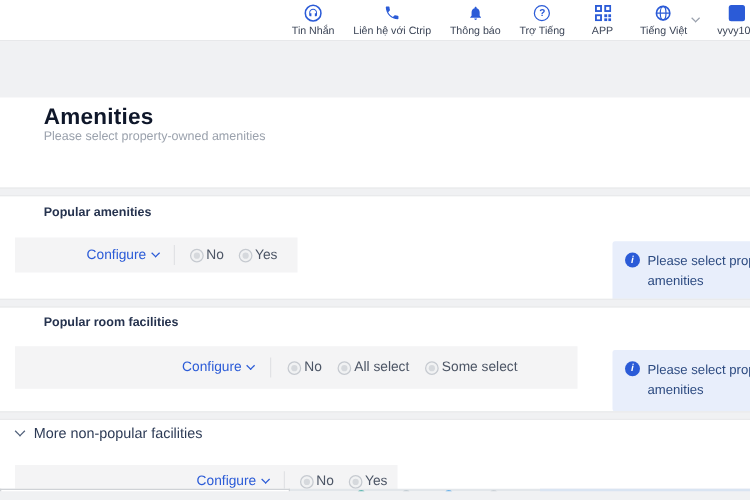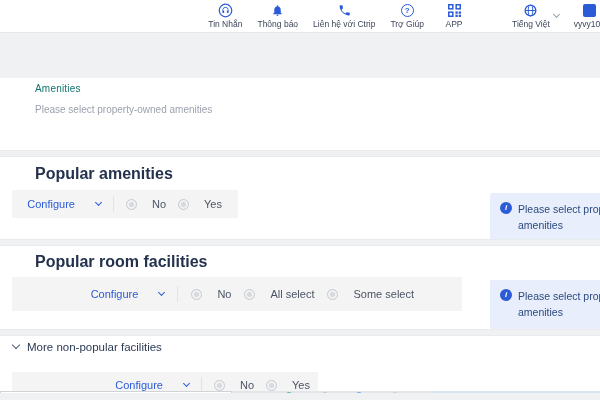--- a/index.html
+++ b/index.html
@@ -8,49 +8,49 @@
   #stage { position:relative; width:600px; height:393px; overflow:hidden; }
 
   
   .topbar { position:absolute; left:0; top:0; width:600px; height:33px; background:#ffffff;
             border-bottom:1px solid #e7e8ea; display:flex; align-items:center;
             justify-content:flex-end; gap:15px; padding-right:2px; z-index:5; }
   .tb-item { display:flex; flex-direction:column; align-items:center; justify-content:center;
              gap:2px; cursor:pointer; min-width:30px; }
   .tb-item .ticon { height:14px; display:flex; align-items:center; justify-content:center; color:#2b5bd7; }
   .tb-item .tlabel { font-size:8.5px; color:#3c4557; white-space:nowrap; line-height:1; }
-  .tb-lang { flex-direction:row; align-items:center; gap:4px;margin-left:28px; }
+  .tb-lang { flex-direction:row; align-items:center; gap:4px; }
   .tb-lang .langcol { display:flex; flex-direction:column; align-items:center; gap:2px; }
   .chev-sm { width:5px; height:5px; border-right:1.4px solid #9aa1ad; border-bottom:1.4px solid #9aa1ad;
              transform:rotate(45deg); margin-top:-3px; }
   .tb-account { margin-right:-7px; }
   .avatar-sq { width:13px; height:13px; background:#2b5bd7; border-radius:2px; }
   .qicon { width:13px; height:13px; border:1.4px solid #2b5bd7; border-radius:50%;
            display:flex; align-items:center; justify-content:center; }
   .qicon::after { content:"?"; font-size:8px; font-weight:bold; color:#2b5bd7; line-height:1; }
 
   
   .band { position:absolute; left:0; top:34px; width:600px; height:44px; background:#f0f1f3; }
   .card { position:absolute; left:0; top:78px; width:600px; height:322px; background:#ffffff; }
 
   .strip { position:absolute; left:0; width:600px; height:7px; background:#f0f1f3;
            border-top:1px solid #e9eaec; border-bottom:1px solid #e9eaec; }
 
-  .h-title { position:absolute; font-size:10px; font-weight:normal; color:#0f766e; letter-spacing:.2px; }
+  .h-title { position:absolute; font-size:18px; font-weight:bold; color:#0f172a; letter-spacing:.2px; }
   .h-sub   { position:absolute; font-size:10px; color:#9ba2ad; }
-  .sec-title { position:absolute; font-size:16px; font-weight:bold; color:#25324e; }
+  .sec-title { position:absolute; font-size:10px; font-weight:bold; color:#25324e; }
 
   
   .cfg-row { position:absolute; background:#f4f4f5; display:flex; align-items:center;
              justify-content:flex-end; }
-  .cfg-link { display:flex; align-items:center; gap:21px; color:#2b5bd7; font-size:11px; cursor:pointer; }
+  .cfg-link { display:flex; align-items:center; gap:5px; color:#2b5bd7; font-size:11px; cursor:pointer; }
   .chev-blue { width:5px; height:5px; border-right:1.4px solid #2b5bd7; border-bottom:1.4px solid #2b5bd7;
                transform:rotate(45deg); margin-top:-3px; }
   .vdiv { width:1px; height:16px; background:#e1e2e5; }
-  .radio-opt { display:flex; align-items:center; gap:15px; cursor:pointer; }
+  .radio-opt { display:flex; align-items:center; gap:2px; cursor:pointer; }
   .radio { width:11px; height:11px; border-radius:50%; border:1px solid #c6cad0; background:#f1f2f3;
            position:relative; flex:0 0 auto; }
   .radio::after { content:""; position:absolute; left:2px; top:2px; width:5px; height:5px;
                   border-radius:50%; background:#d6d9dd; }
   .radio-lbl { font-size:11px; color:#4c5565; white-space:nowrap; }
 
   
   .notice { position:absolute; left:490px; width:182px; background:#e8eefb; border-radius:2px;
             display:flex; align-items:flex-start; gap:6px; padding:8px 10px; }
   .info-ic { width:12px; height:12px; border-radius:50%; background:#2b5bd7; color:#ffffff;
@@ -86,40 +86,40 @@
             <circle cx="12" cy="12" r="10" fill="none" stroke="#2b5bd7" stroke-width="2"></circle>
             <path d="M12 6.5c-2.9 0-5 2.2-5 5v3c0 .9.7 1.6 1.6 1.6h1.2v-4H8.2v-.6c0-2.1 1.7-3.8 3.8-3.8s3.8 1.7 3.8 3.8v.6h-1.6v4h1.2c.9 0 1.6-.7 1.6-1.6v-3c0-2.8-2.1-5-5-5z" fill="#2b5bd7"></path>
           </svg>
       </span>
       <span class="tlabel">Tin Nhắn</span>
     </div>
 
     <div class="tb-item">
       <span class="ticon">
         <svg width="13" height="13" viewBox="0 0 24 24">
+            <path d="M6.6 10.8c1.5 3 3.9 5.4 6.9 6.9l2.3-2.3c.3-.3.7-.4 1.1-.2 1.2.4 2.5.6 3.8.6.6 0 1 .4 1 1V20c0 .6-.4 1-1 1C11.3 21 3 12.7 3 3.2c0-.6.4-1 1-1h3.5c.6 0 1 .4 1 1 0 1.3.2 2.6.6 3.8.1.4 0 .8-.2 1.1L6.6 10.8z" fill="#2b5bd7"></path>
+          </svg>
+      </span>
+      <span class="tlabel">Liên hệ với Ctrip</span>
+    </div>
+
+    <div class="tb-item">
+      <span class="ticon">
+        <svg width="13" height="13" viewBox="0 0 24 24">
             <path d="M12 22c1.1 0 2-.9 2-2h-4c0 1.1.9 2 2 2zm6-6v-5c0-3.1-1.6-5.6-4.5-6.3V4c0-.8-.7-1.5-1.5-1.5S10.5 3.2 10.5 4v.7C7.6 5.4 6 7.9 6 11v5l-2 2v1h16v-1l-2-2z" fill="#2b5bd7"></path>
           </svg>
       </span>
       <span class="tlabel">Thông báo</span>
-    </div>
-
-    <div class="tb-item">
-      <span class="ticon">
-        <svg width="13" height="13" viewBox="0 0 24 24">
-            <path d="M6.6 10.8c1.5 3 3.9 5.4 6.9 6.9l2.3-2.3c.3-.3.7-.4 1.1-.2 1.2.4 2.5.6 3.8.6.6 0 1 .4 1 1V20c0 .6-.4 1-1 1C11.3 21 3 12.7 3 3.2c0-.6.4-1 1-1h3.5c.6 0 1 .4 1 1 0 1.3.2 2.6.6 3.8.1.4 0 .8-.2 1.1L6.6 10.8z" fill="#2b5bd7"></path>
-          </svg>
-      </span>
-      <span class="tlabel">Liên hệ với Ctrip</span>
     </div>
 
     <div class="tb-item">
       <span class="ticon">
           <span class="qicon"></span>
         </span>
-      <span class="tlabel">Trợ Giúp</span>
+      <span class="tlabel">Trợ Tiếng</span>
     </div>
 
     <div class="tb-item">
       <span class="ticon">
         <svg width="13" height="13" viewBox="0 0 14 14">
             <g fill="#2b5bd7">
               <rect x="0" y="0" width="6" height="6"></rect>
               <rect x="8" y="0" width="6" height="6"></rect>
               <rect x="0" y="8" width="6" height="6"></rect>
               <rect x="8" y="8" width="2.5" height="2.5"></rect>

